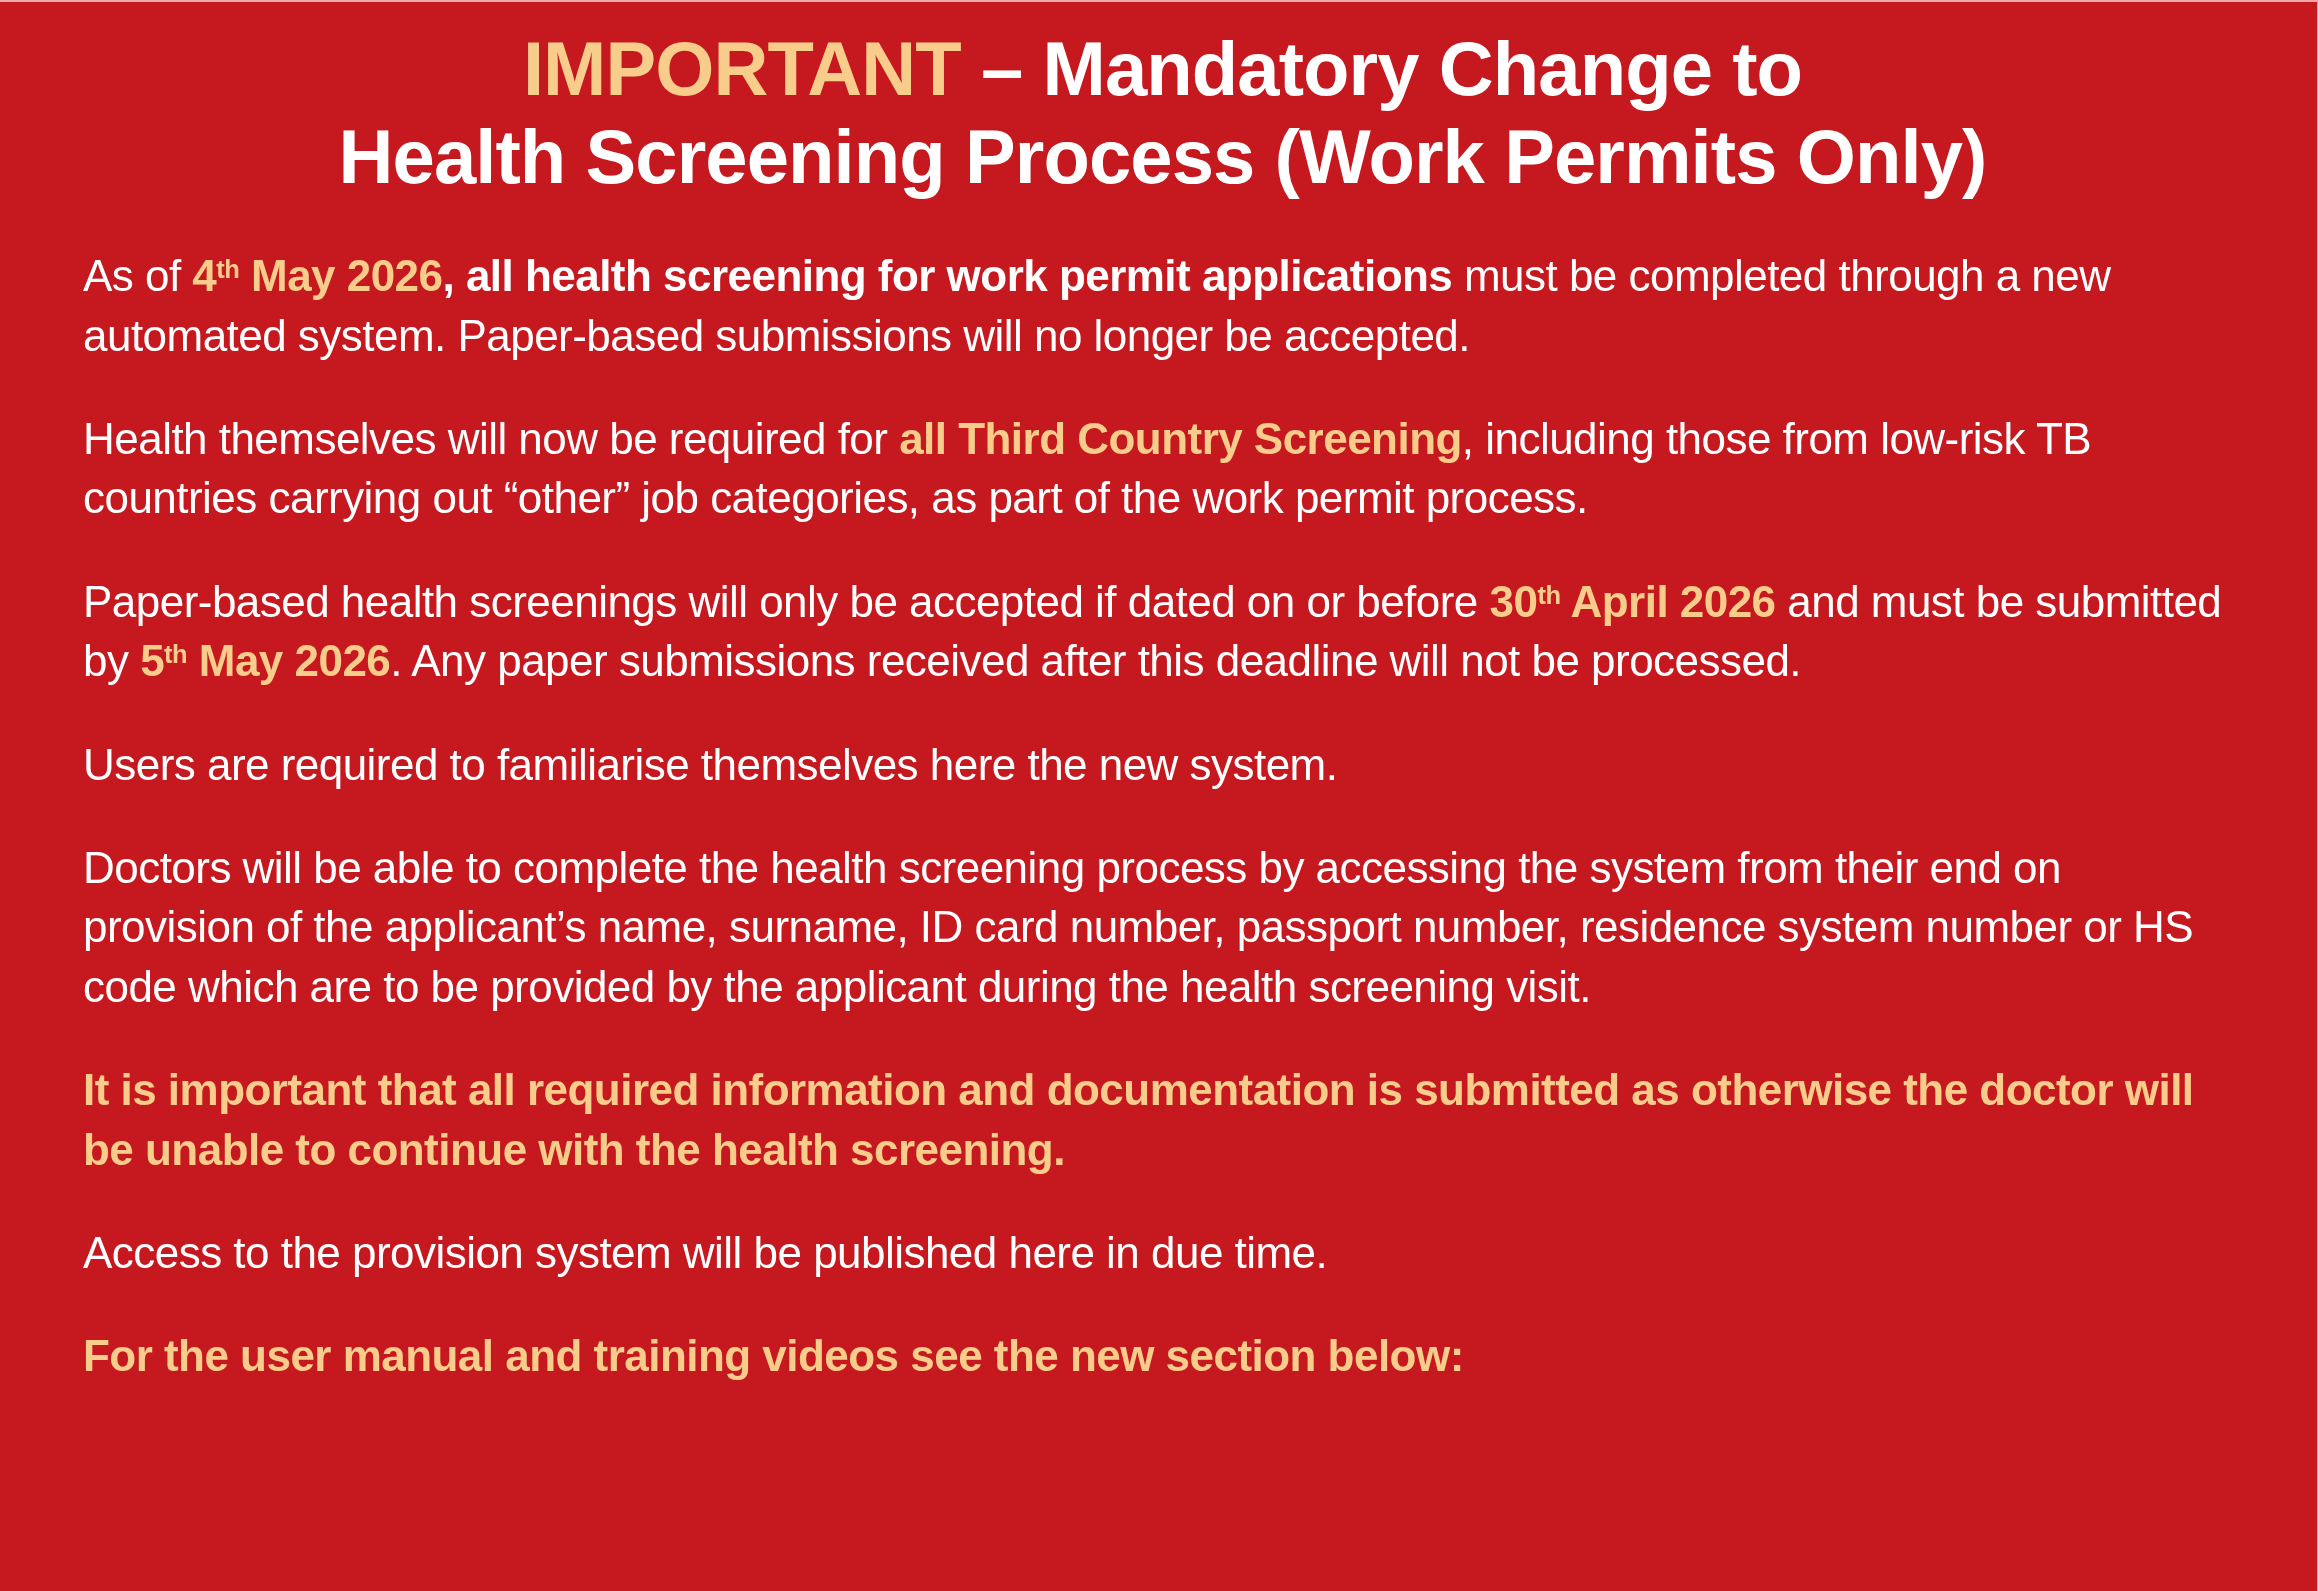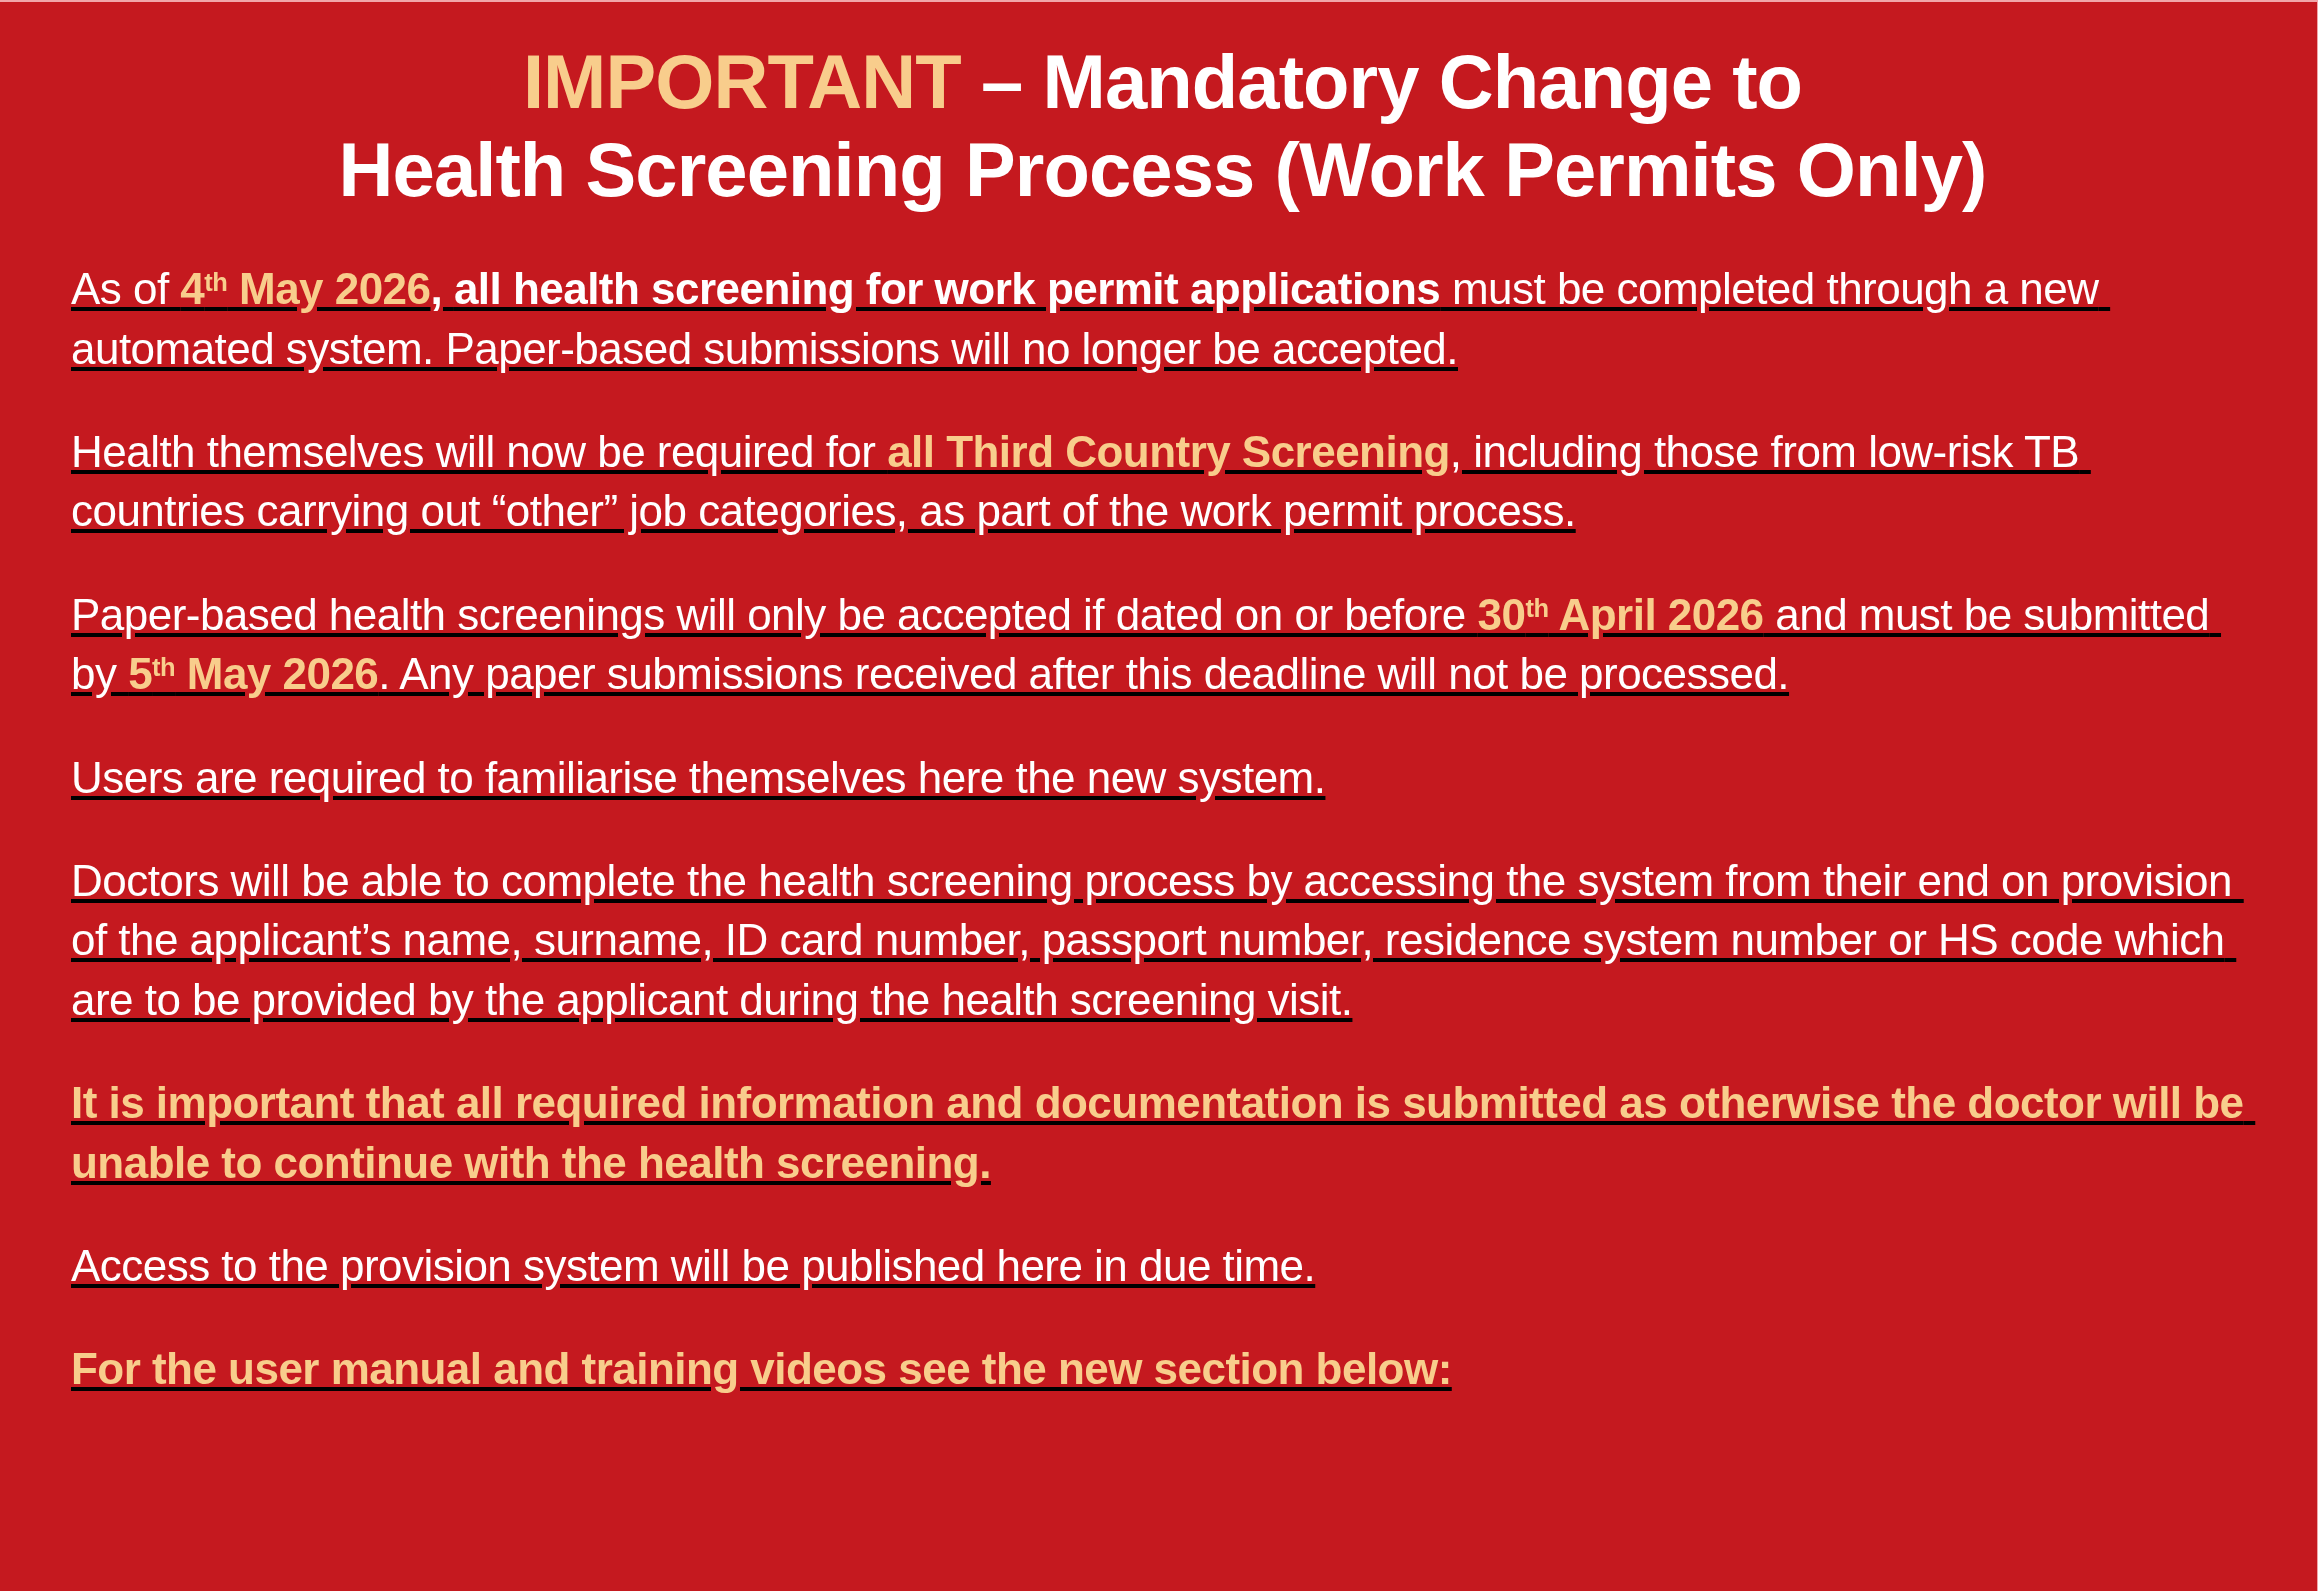--- a/index.html
+++ b/index.html
@@ -14,32 +14,32 @@
     background:var(--bg);
     font-family:"Liberation Sans",sans-serif;
     overflow:hidden;
   }
   .banner{
     box-sizing:border-box;
     width:2319px;height:1592px;
     background:var(--bg);
     border-top:2.2px solid var(--edge);
     border-right:2.2px solid var(--edge);
-    padding:36px 63px 0 71px;
+    padding:23px 63px 0 71px;
   }
   .title{
     text-align:center;
     font-weight:700;
     font-size:76px;
     line-height:1.16;
     color:var(--white);
     letter-spacing:-0.012em;
     margin:0 0 45px 0;
   }
-  .body-text{margin:0;text-decoration:underline;}
+  .body-text{margin:12px;}
   .para{
     margin:0 0 44px 0;
     font-size:44px;
     line-height:1.35;
     color:var(--white);
     letter-spacing:-0.012em;
     font-weight:400;
   }
   .run{white-space:pre-wrap;}
   .gold{color:var(--gold);}

